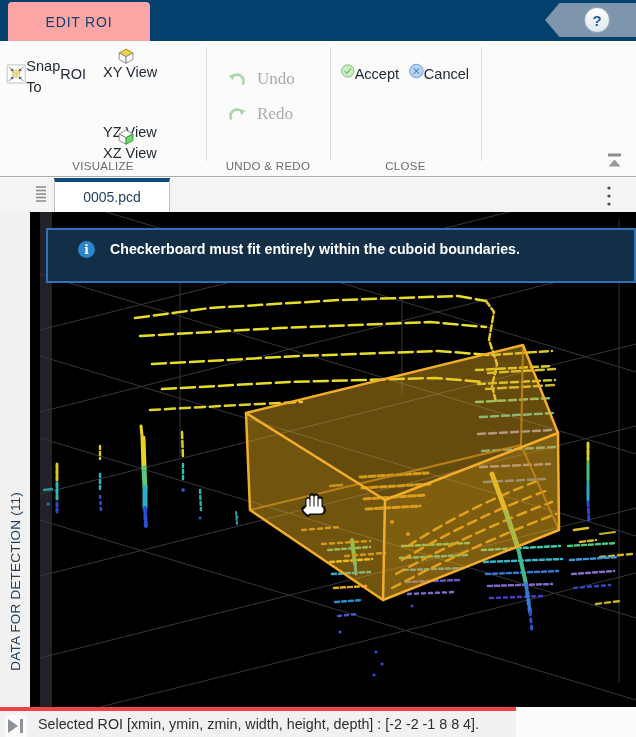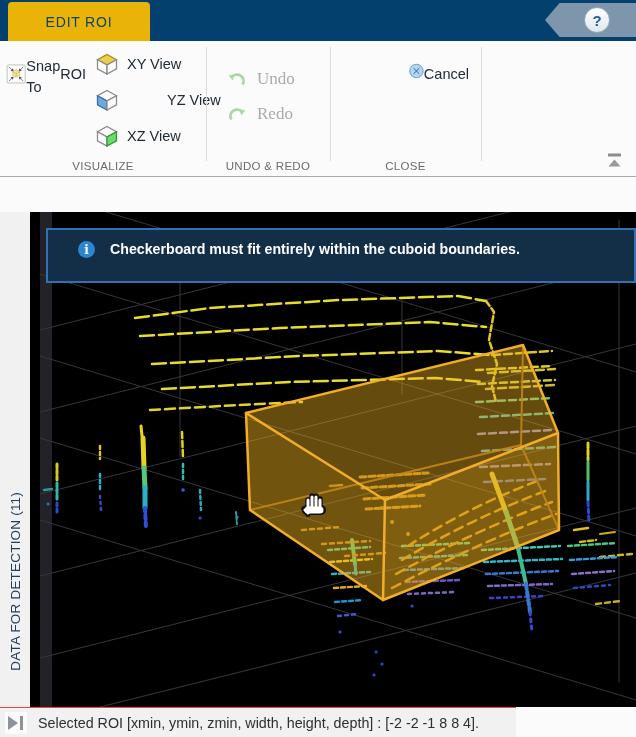--- a/index.html
+++ b/index.html
@@ -6,21 +6,21 @@
   html,body { background:#ddd; }
   body { font-family:"Liberation Sans","DejaVu Sans",sans-serif; }
   #app {
     position:relative; width:636px; height:737px; overflow:hidden;
     background:#FBFBFB; margin:0 auto;
   }
   
   .topbar { position:absolute; left:0; top:0; width:636px; height:41px; background:#03406E; }
   .ribbon-tab {
     position:absolute; left:8px; top:2px; width:142px; height:39px;
-    background:#eab308; border-radius:4px 4px 0 0;
+    background:#fca5a5; border-radius:4px 4px 0 0;
     display:flex; align-items:center; justify-content:center;
     color:#0A4270; font-size:14px; letter-spacing:0.8px; cursor:default;
   }
   .help-chevron {
     position:absolute; left:545px; top:3px; width:91px; height:34px;
     background:#7E96AC;
     clip-path:polygon(0 50%, 16% 0, 100% 0, 100% 100%, 16% 100%);
     display:flex; align-items:center;
   }
   .help-btn {
@@ -28,21 +28,21 @@
     background:linear-gradient(#ffffff,#dfe7ee); border:1px solid #94A8BA;
     color:#1F5C99; font-weight:bold; font-size:15px;
     display:flex; align-items:center; justify-content:center; cursor:pointer;
   }
   
   .ribbon { position:absolute; left:0; top:41px; width:636px; height:136px; background:#FBFBFB; border-bottom:1px solid #A9A9A9; }
   .rdivider { position:absolute; top:6px; width:1px; height:114px; background:#DCDCDC; }
   .section-label { position:absolute; bottom:4px; font-size:11.5px; color:#6B6B6B; letter-spacing:0.3px; text-align:center; }
   .big-btn { position:absolute; display:flex; align-items:center; cursor:pointer; }
   .big-btn .lbl { font-size:14.5px; color:#212B36; line-height:21px; }
-  .view-row { position:absolute; left:95px; display:flex; align-items:center; height:32px; cursor:pointer; }
+  .view-row { position:absolute; left:95px; display:flex; align-items:center; height:32px; cursor:pointer;flex-direction:column; }
   .view-row .lbl { margin-left:8px; font-size:14.5px; color:#212B36; }
   .ur-row { position:absolute; left:226px; display:flex; align-items:center; height:26px; cursor:default; }
   .ur-row .lbl { margin-left:9px; font-size:17px; color:#ABABAB;font-family:Liberation Serif, serif; }
   .collapse-btn { position:absolute; right:11px; bottom:8px; width:20px; height:16px; cursor:pointer; }
   
   .tabbar { position:absolute; left:0; top:178px; width:636px; height:34px; background:#F4F4F4; }
   .tablist-btn { position:absolute; left:33px; top:7px; width:18px; height:20px; cursor:pointer; }
   .doc-tab {
     position:absolute; left:54px; top:0; width:116px; height:34px;
     background:#FFFFFF; border-top:4px solid #0D4B7D;
@@ -71,21 +71,21 @@
   }
   .info-icon {
     width:17px; height:17px; border-radius:50%; background:#2C85CE; flex:0 0 auto;
     color:#fff; font:bold 12px "DejaVu Serif",serif;
     display:flex; align-items:center; justify-content:center;
   }
   .banner .msg { margin-left:15px; color:#FFFFFF; font-size:14.2px; font-weight:bold; line-height:17px; }
   
   .statusbar {
     position:absolute; left:0; top:707px; width:516px; height:30px; background:#F1F1F1;
-    border-top:1px solid #ef4444; display:flex; align-items:center;
+    border-top:4px solid #ef4444; display:flex; align-items:center;
   }
   .status-expand { position:absolute; left:5px; top:4px; width:22px; height:22px; cursor:pointer; background:#FBFBFB; }
   .status-text { margin-left:38px; font-size:14.3px; color:#2E2E2E; }
 </style>
 </head>
 <body>
 
 <div id="app">
 
   <div class="topbar">
@@ -133,21 +133,21 @@
       <span class="lbl">XY View</span>
     </div>
     <div class="view-row" style="top:43px;gap:40px;">
       <svg width="24" height="22" viewBox="0 0 24 22">
         <polygon points="12,1.5 21.5,6.8 12,12 2.5,6.8" fill="#FDFDFD" stroke="#8A8A8A" stroke-width="1.3"></polygon>
         <polygon points="2.5,6.8 12,12 12,21 2.5,15.8" fill="#6FA8DC" stroke="#3A6EA8" stroke-width="1.3"></polygon>
         <polygon points="21.5,6.8 12,12 12,21 21.5,15.8" fill="#FDFDFD" stroke="#8A8A8A" stroke-width="1.3"></polygon>
       </svg>
       <span class="lbl">YZ View</span>
     </div>
-    <div class="view-row" style="top:79px;">
+    <div class="view-row" style="top:88px;">
       <svg width="24" height="22" viewBox="0 0 24 22">
         <polygon points="12,1.5 21.5,6.8 12,12 2.5,6.8" fill="#FDFDFD" stroke="#8A8A8A" stroke-width="1.3"></polygon>
         <polygon points="2.5,6.8 12,12 12,21 2.5,15.8" fill="#FDFDFD" stroke="#8A8A8A" stroke-width="1.3"></polygon>
         <polygon points="21.5,6.8 12,12 12,21 21.5,15.8" fill="#6ED96B" stroke="#2F9A2F" stroke-width="1.3"></polygon>
       </svg>
       <span class="lbl">XZ View</span>
     </div>
     <div class="section-label" style="left:0; width:206px;">VISUALIZE</div>
     <div class="rdivider" style="left:206px;"></div>
 
@@ -163,38 +163,68 @@
         <g transform="scale(-1,1) translate(-22,0)">
           <path d="M16.5 14.5 A6.5 6 0 1 0 5 7.5" fill="none" stroke="#A8D8A8" stroke-width="2.6"></path>
           <path d="M2.5 5.5 L8.8 4.2 L6.8 10.2 Z" fill="#A8D8A8"></path>
         </g>
       </svg>
       <span class="lbl">Redo</span>
     </div>
     <div class="section-label" style="left:206px; width:124px;">UNDO &amp; REDO</div>
     <div class="rdivider" style="left:330px;"></div>
 
+    <div class="big-btn" style="left:341px; top:8px; width:58px;">
+      <svg width="44" height="44" viewBox="0 0 44 44">
+        <circle cx="22" cy="22" r="20" fill="#C9EEC5" stroke="#42A542" stroke-width="2"></circle>
+        <path d="M12.5 23 L19 29.8 L31.5 14.5" fill="none" stroke="#2F8F2F" stroke-width="2.6" stroke-linecap="round" stroke-linejoin="round"></path>
+      </svg>
+      <div class="lbl" style="margin-top:7px;">Accept</div>
+    </div>
     <div class="big-btn" style="left:409px; top:8px; width:60px;">
       <svg width="44" height="44" viewBox="0 0 44 44">
         <circle cx="22" cy="22" r="20" fill="#B3D4F2" stroke="#3F7FBE" stroke-width="2"></circle>
         <path d="M14.5 14.5 L29.5 29.5 M29.5 14.5 L14.5 29.5" stroke="#174E7E" stroke-width="2.4" stroke-linecap="round"></path>
       </svg>
       <div class="lbl" style="margin-top:7px;">Cancel</div>
     </div>
     <div class="section-label" style="left:330px; width:151px;">CLOSE</div>
     <div class="rdivider" style="left:481px;"></div>
 
     <div class="collapse-btn">
       <svg width="20" height="16" viewBox="0 0 20 16">
         <rect x="3" y="1.5" width="13" height="3" fill="#8C8C8C"></rect>
         <path d="M9.5 7.5 L15.5 14.5 L3.5 14.5 Z" fill="#9A9A9A"></path>
       </svg>
     </div>
   </div>
 
+  <div class="tabbar">
+    <div class="tablist-btn">
+      <svg width="16" height="18" viewBox="0 0 16 18">
+        <g stroke="#8A8A8A" stroke-width="1.5">
+          <path d="M3 2 H13"></path>
+            <path d="M3 5.5 H13"></path>
+            <path d="M3 9 H13"></path>
+            <path d="M3 12.5 H13"></path>
+            <path d="M3 16 H13"></path>
+        </g>
+      </svg>
+    </div>
+    <div class="doc-tab">
+      <span>0005.pcd</span>
+    </div>
+    <div class="kebab-btn">
+      <svg width="6" height="24" viewBox="0 0 6 24">
+        <circle cx="3" cy="4" r="1.6" fill="#4A4A4A"></circle>
+          <circle cx="3" cy="12" r="1.6" fill="#4A4A4A"></circle>
+          <circle cx="3" cy="20" r="1.6" fill="#4A4A4A"></circle>
+      </svg>
+    </div>
+  </div>
 
   <div class="viewport"></div>
   <div class="gutter"></div>
   <svg id="scene" width="596" height="495" viewBox="0 0 596 495">
       <path d="M0 118 L596 -32" fill="none" stroke="#36363E" stroke-width="1" stroke-linecap="round" stroke-linejoin="round"></path>
       <path d="M0 200 L596 50" fill="none" stroke="#36363E" stroke-width="1" stroke-linecap="round" stroke-linejoin="round"></path>
       <path d="M0 282 L596 132" fill="none" stroke="#36363E" stroke-width="1" stroke-linecap="round" stroke-linejoin="round"></path>
       <path d="M0 364 L596 214" fill="none" stroke="#36363E" stroke-width="1" stroke-linecap="round" stroke-linejoin="round"></path>
       <path d="M0 446 L596 296" fill="none" stroke="#36363E" stroke-width="1" stroke-linecap="round" stroke-linejoin="round"></path>
       <path d="M60 495 L596 361" fill="none" stroke="#36363E" stroke-width="1" stroke-linecap="round" stroke-linejoin="round"></path>

